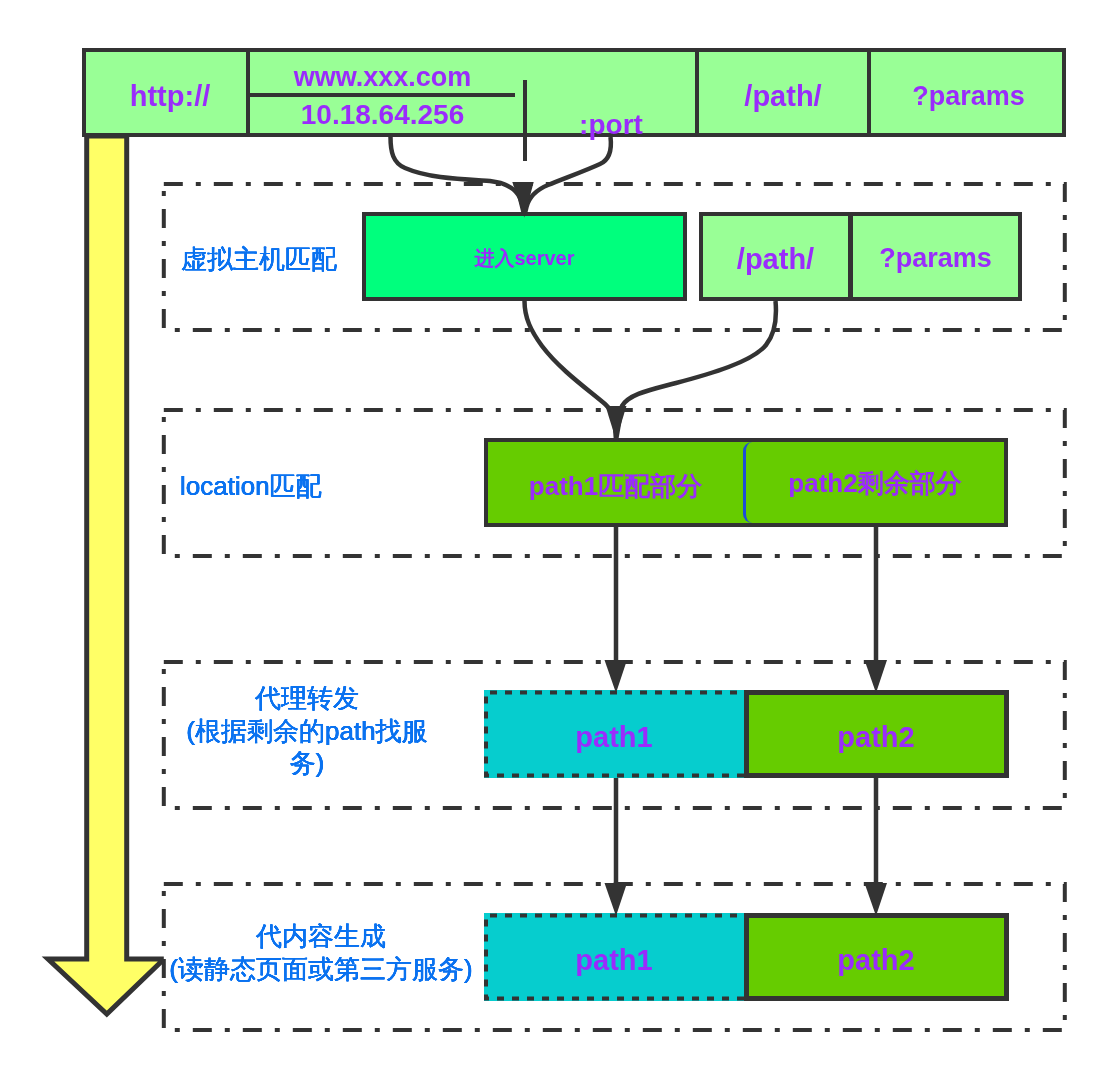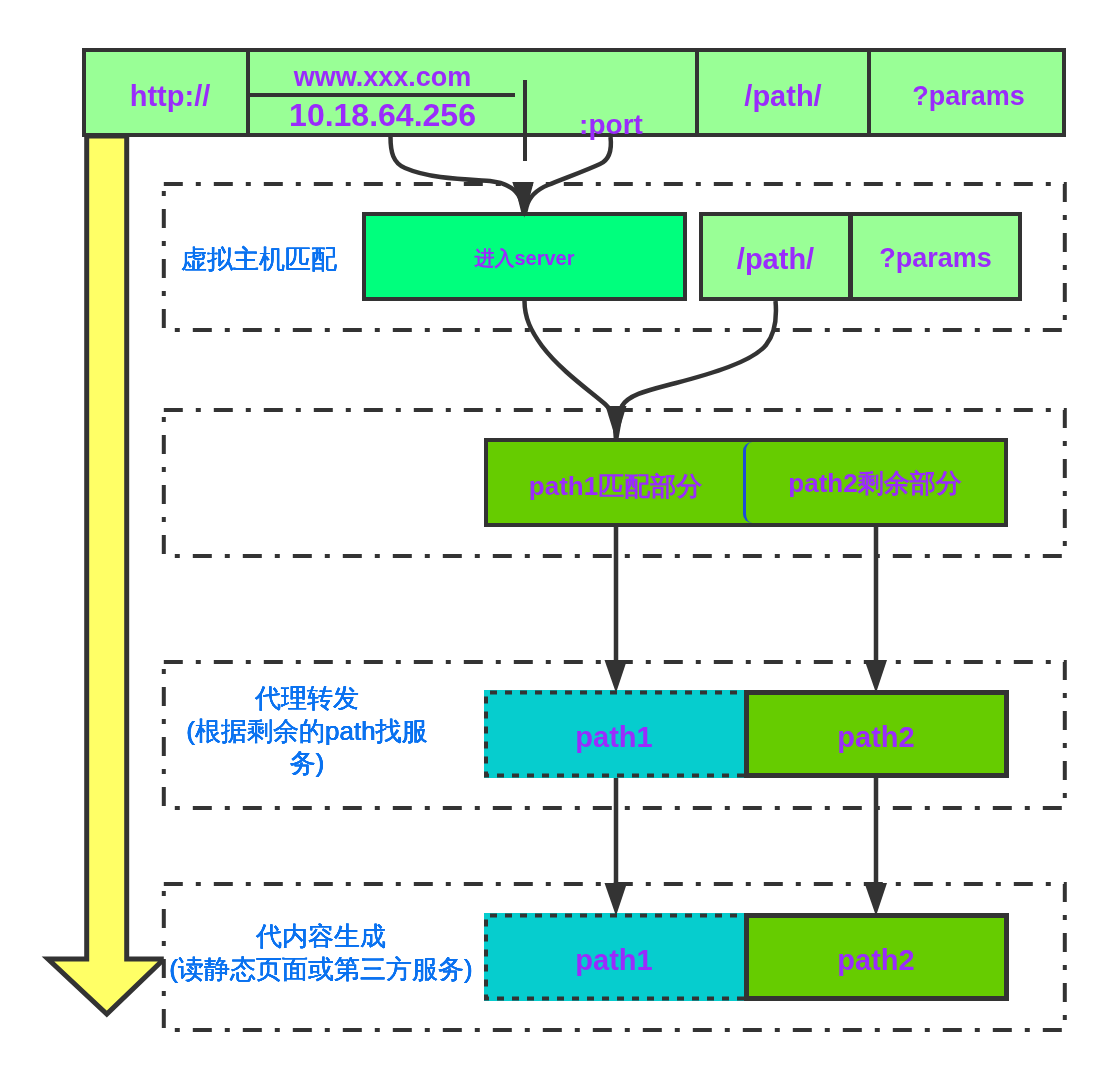--- a/index.html
+++ b/index.html
@@ -27,34 +27,35 @@
       <rect x="163.8" y="410" width="901" height="146"></rect>
       <rect x="163.8" y="662" width="901" height="146"></rect>
       <rect x="163.8" y="884" width="901" height="146"></rect>
     </g>
   </svg>
 
   <div class="abs" style="left:82px;top:48px;width:984px;height:89px;border:4px solid #333;background:#99ff96;">
     <div class="abs cell" style="left:0;top:0;width:168px;height:81px;font-size:29px;padding-top:7px;">http://</div>
     <div class="abs" style="left:160px;top:0;width:280px;height:81px;border-left:4px solid #333;">
       <div class="abs cell" style="left:0;top:0;width:265px;height:41px;font-size:27px;padding-top:9px;">www.xxx.com</div>
-      <div class="abs cell" style="left:0;top:41px;width:265px;height:40px;border-top:4px solid #333;font-size:32px;">10.18.64.256</div>
+      <div class="abs cell" style="left:0;top:41px;width:265px;height:40px;border-top:4px solid #333;font-size:28px;">10.18.64.256</div>
     </div>
     <div class="abs cell" style="left:437px;top:0;width:172px;height:81px;border-left:4px solid #333;font-size:28px;padding-top:9px;margin-top:28px;">:port</div>
     <div class="abs cell" style="left:609px;top:0;width:172px;height:81px;border-left:4px solid #333;font-size:29px;padding-top:7px;">/path/</div>
     <div class="abs cell" style="left:781px;top:0;width:199px;height:81px;border-left:4px solid #333;font-size:27px;padding-top:8px;">?params</div>
   </div>
 
   <div class="stagelabel" style="left:181px;top:243px;font-size:26px;">虚拟主机匹配</div>
   <div class="abs cell" style="left:362px;top:212px;width:325px;height:89px;border:4px solid #333;background:#00ff7d;font-size:20px;padding-top:3px;">进入server</div>
   <div class="abs" style="left:699px;top:212px;width:323px;height:89px;border:4px solid #333;background:#99ff96;">
     <div class="abs cell" style="left:0;top:0;width:145px;height:81px;font-size:29px;padding-top:6px;">/path/</div>
     <div class="abs cell" style="left:145px;top:0;width:170px;height:81px;border-left:5px solid #333;font-size:27px;padding-top:4px;">?params</div>
   </div>
 
+  <div class="stagelabel" style="left:180px;top:470px;font-size:26px;">location匹配</div>
   <div class="abs" style="left:484px;top:438px;width:524px;height:89px;border:4px solid #333;background:#66cc00;">
     <div class="abs cell" style="left:0;top:0;width:255px;height:81px;font-size:26px;padding-top:7px;">path1匹配部分</div>
     <div class="abs cell" style="left:255px;top:0;width:261px;height:81px;border-left:3px solid #1d4ed8;font-size:26px;border-radius:9px;">path2剩余部分</div>
   </div>
 
   <div class="stagelabel" style="left:179px;top:682px;width:256px;font-size:26px;">
     <div>代理转发</div>
     <div>(根据剩余的path找服</div>
     <div>务)</div>
   </div>

